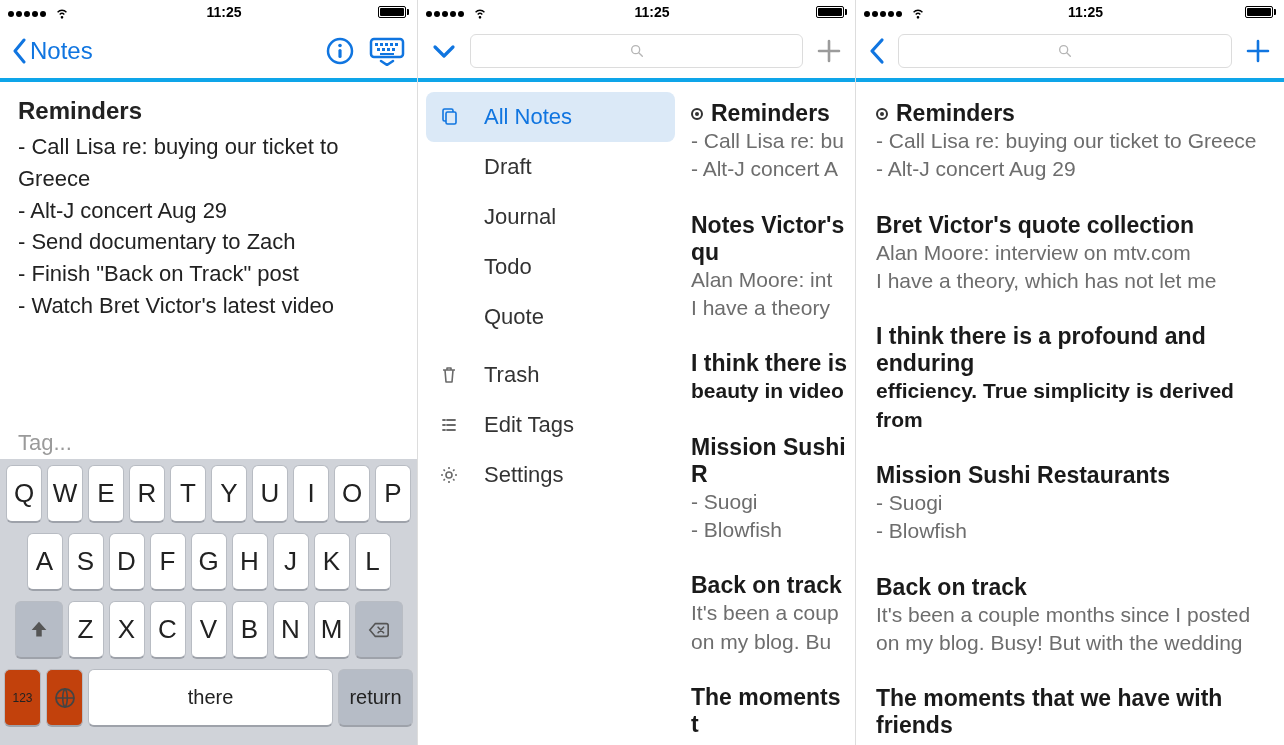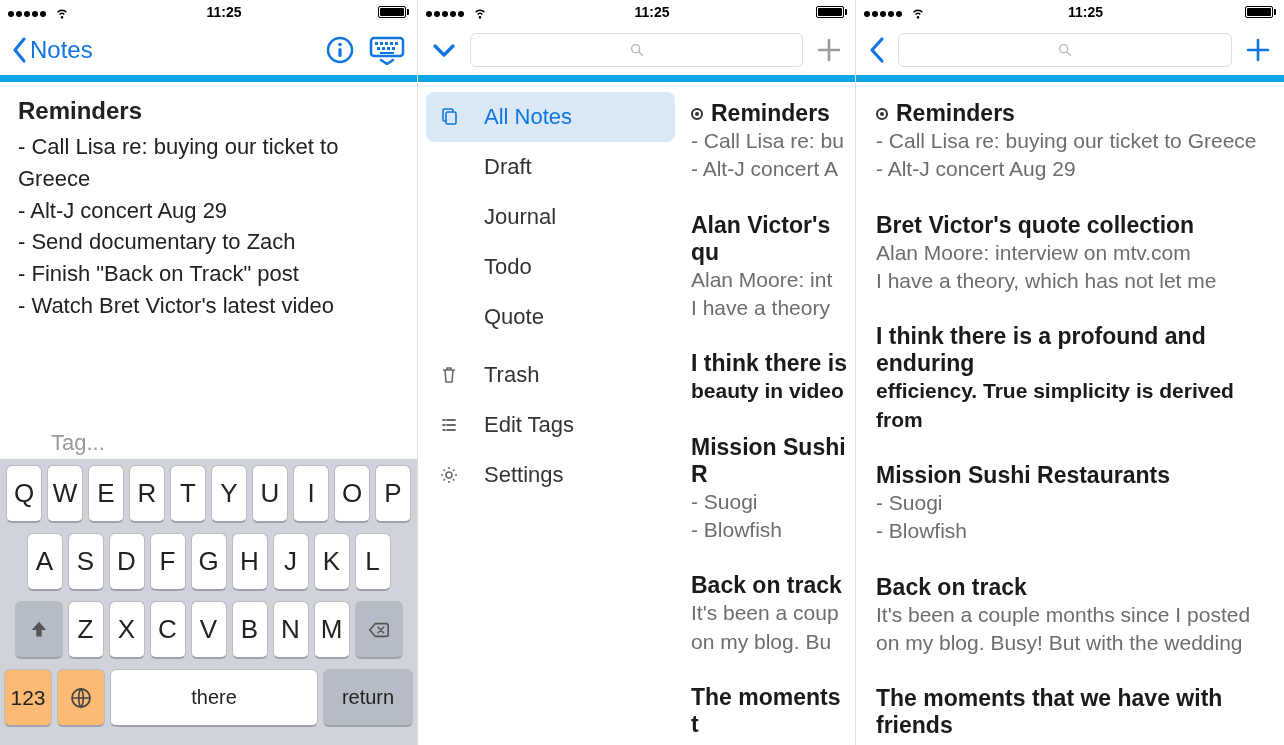--- a/index.html
+++ b/index.html
@@ -15,46 +15,46 @@
   .statusbar { height:24px; display:flex; align-items:center; justify-content:space-between; padding:0 8px; font-size:14px; font-weight:600; }
   .sb-left, .sb-right { display:flex; align-items:center; gap:6px; }
   .dots span { display:inline-block; width:6px; height:6px; border-radius:50%; background:#000; margin-right:2px; }
   .wifi svg { width:16px; height:16px; }
   .battery { display:flex; align-items:center; }
   .battery .body { width:28px; height:12px; border:1.5px solid #000; border-radius:2px; position:relative; }
   .battery .body .fill { position:absolute; left:1px; top:1px; bottom:1px; right:1px; background:#000; border-radius:1px; }
   .battery .tip { width:2px; height:6px; background:#000; margin-left:1px; border-radius:0 1px 1px 0; }
 
   
-  .toolbar { height:58px; display:flex; align-items:center; justify-content:space-between; padding:0 12px; border-bottom:7px solid #0ea5e9; }
+  .toolbar { height:58px; display:flex; align-items:center; justify-content:space-between; padding:0 12px; border-bottom:4px solid #0ea5e9; }
   .tb-left, .tb-right { display:flex; align-items:center; gap:14px; }
   .blue { color:#1075e0; }
   .icon-btn { display:flex; align-items:center; justify-content:center; cursor:pointer; }
   .backlink { display:flex; align-items:center; gap:2px; font-size:24px; color:#1075e0; cursor:pointer; }
 
   .search-box { flex:1; height:34px; border:1px solid #dcdcdc; border-radius:6px; margin:0 12px; display:flex; align-items:center; justify-content:center; color:#b5b5b5; position:relative; background:#fff; }
   .search-box svg { width:16px; height:16px; }
 
   
   .notebody { padding:12px 18px 0 18px; font-size:22px; line-height:1.45; color:#222; }
   .notebody .title { font-weight:700; font-size:24px; margin-bottom:2px; }
-  .tagline { position:absolute; left:18px; top:430px; color:#9a9a9a; font-size:22px;margin-left:33px; }
+  .tagline { position:absolute; left:18px; top:430px; color:#9a9a9a; font-size:22px; }
 
   
   .keyboard { position:absolute; left:0; right:0; bottom:0; background:#d0d3d9; padding:6px 4px 6px 4px; height:286px; }
   .krow { display:flex; justify-content:center; gap:5px; margin-bottom:10px; }
   .key { background:#fff; border:1px solid #b8bcc3; border-bottom:2px solid #9ea2aa; border-radius:6px; height:58px; display:flex; align-items:center; justify-content:center; font-size:26px; color:#222; }
   .key.letter { width:36px; }
   .row2 { padding:0 20px; }
   .key.shift, .key.del { width:48px; background:#b6bcc6; }
   .key.shift svg, .key.del svg { width:22px; height:22px; }
   .krow.bottom .key { height:58px; }
-  .key.mod { width:48px; background:#fdba74; font-size:21px; }
+  .key.mod { width:37px; background:#c2410c; font-size:12px; }
   .key.space { flex:1; background:#fff; font-size:20px; }
-  .key.return { width:90px; background:#b6bcc6; font-size:20px; }
+  .key.return { width:75px; background:#b6bcc6; font-size:20px; }
 
   
   .p2inner { display:flex; height:calc(100% - 24px - 58px); }
   .sidebar { width:265px; padding:10px 8px; overflow:hidden; }
   .sidebar .item { display:flex; align-items:center; gap:26px; padding:12px 14px; font-size:22px; color:#333; border-radius:8px; cursor:pointer; }
   .sidebar .item.selected { background:#dbe9f7; color:#1075e0; }
   .sidebar .item .iconslot { width:18px; display:flex; justify-content:center; color:#6a6a6a; }
   .sidebar .item.selected .iconslot { color:#1075e0; }
   .notescol { flex:1; padding:8px 0 0 4px; overflow:hidden; }
 
@@ -303,21 +303,21 @@
           <div class="noteitem">
             <div class="h">
               <span class="radio"></span>
               <span>Reminders</span>
             </div>
             <div class="body">- Call Lisa re: bu</div>
             <div class="body">- Alt-J concert A</div>
           </div>
           <div class="noteitem">
             <div class="h">
-              <span>Alan Victor's qu</span>
+              <span>Notes Victor's qu</span>
             </div>
             <div class="body">Alan Moore: int</div>
             <div class="body">I have a theory</div>
           </div>
           <div class="noteitem">
             <div class="h">
               <span>I think there is</span>
             </div>
             <div class="body" style="font-weight: 700; color: rgb(26, 26, 26);">beauty in video</div>
           </div>

